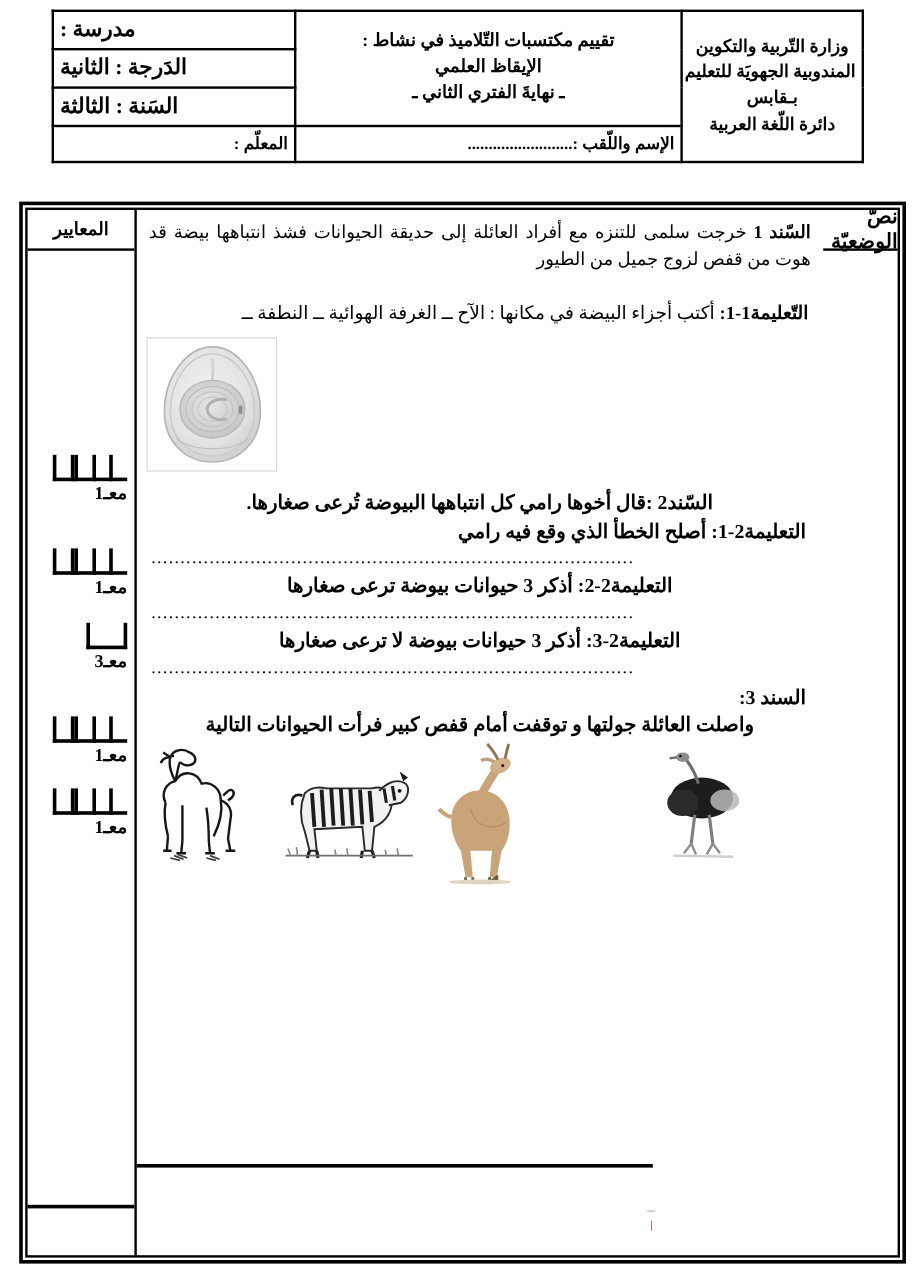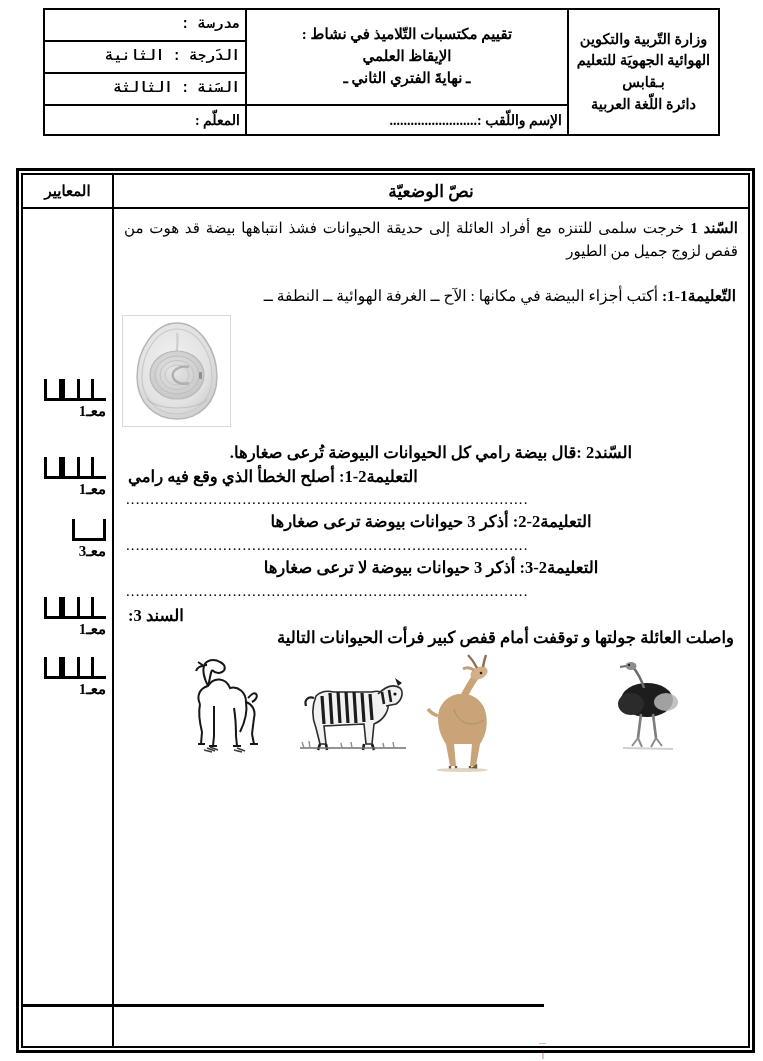--- a/index.html
+++ b/index.html
@@ -31,25 +31,24 @@
     table-layout: fixed;
   }
   table.header-table td {
     border: 2px solid #000;
     vertical-align: middle;
     padding: 1px 5px;
     font-weight: bold;
   }
   .hdr-left-cell {
     width: 190px;
-    text-align: right;
-    font-size: 14px;
+    text-align: left;
+    font-size: 18px;
     height: 26px;
     line-height: 1.1;
-    font-family: Liberation Mono, monospace;
   }
   .hdr-mid-cell {
     width: 310px;
     text-align: center;
     font-size: 15px;
     line-height: 1.45;
   }
   .hdr-right-cell {
     text-align: center;
     font-size: 14.5px;
@@ -83,21 +82,21 @@
     inset: 2px;
     border: 2px solid #000;
     box-sizing: border-box;
     display: flex;
     flex-direction: row;
   }
   
   .col-text {
     flex: 1 1 auto;
     display: flex;
-    flex-direction: column;
+    flex-direction: row;
     position: relative;
     font-family: Liberation Serif, serif;
   }
   .col-criteria {
     flex: 0 0 89px;
     border-left: 2px solid #000;
     border-right: 0;
     display: flex;
     flex-direction: column;
     position: relative;
@@ -172,21 +171,21 @@
   }
 
   .sand2 {
     margin: 14px 6px 0 6px;
     font-size: 16.5px;
     line-height: 1.45;
     text-align: center;
     font-weight: bold;
   }
   .line-c {
-    text-align: left;
+    text-align: right;
     font-size: 16.5px;
     font-weight: bold;
     line-height: 1.45;
     margin: 0 6px;
   }
   .line-c2 {
     text-align: center;
     font-size: 16.5px;
     font-weight: bold;
     line-height: 1.5;
@@ -201,26 +200,27 @@
     height: 14px;
     overflow: hidden;
     white-space: nowrap;
     direction: ltr;
     text-align: left;
   }
   .sand3-label {
     margin: 8px 6px 0 6px;
     font-size: 16.5px;
     font-weight: bold;
-    text-align: left;
+    text-align: right;
   }
   .sand3-text {
     margin: 2px 6px 0 6px;
     font-size: 16.5px;
     font-weight: bold;
+    text-align: center;
   }
 
   
   .animals {
     margin-top: 10px;
     height: 120px;
     position: relative;
   }
   .animal {
     position: absolute;
@@ -285,21 +285,21 @@
 </style>
 </head>
 <body>
 
 <div class="header-wrap">
   <table class="header-table">
     <tbody>
         <tr>
       <td class="hdr-right-cell" rowspan="4">
         <span class="ministry-line">وزارة التّربية والتكوين</span>
-        <span class="ministry-line">الهوائية الجهويَة للتعليم</span>
+        <span class="ministry-line">المندوبية الجهويَة للتعليم</span>
         <span class="ministry-line">بـقابس</span>
         <span class="ministry-line">دائرة اللّغة العربية</span>
       </td>
       <td class="hdr-mid-cell" rowspan="3">
         <span class="title-line">تقييم مكتسبات التّلاميذ في نشاط :</span>
         <span class="title-line">الإيقاظ العلمي</span>
         <span class="title-line">ـ نهايةَ الفتري الثاني ـ</span>
       </td>
       <td class="hdr-left-cell">مدرسة :</td>
     </tr>
@@ -355,21 +355,21 @@
               <ellipse cx="50" cy="56" rx="22" ry="19" fill="none" stroke="#bdbdbd" stroke-width="1"></ellipse>
               <ellipse cx="50" cy="56" rx="17" ry="14.5" fill="none" stroke="#c2c2c2" stroke-width="1"></ellipse>
               <ellipse cx="50" cy="56" rx="12" ry="10" fill="none" stroke="#c6c6c6" stroke-width="1"></ellipse>
 
               <path d="M62 48 C52 46 44 52 46 58 C48 64 56 66 62 64" fill="none" stroke="#b0b0b0" stroke-width="2.4"></path>
               <rect x="72" y="53" width="3" height="7" rx="1" fill="#8f8f8f"></rect>
             </svg>
           </div>
         </div>
 
-        <p class="sand2"><span>السّند2 :</span><span>قال بيضة رامي كل الحيوانات البيوضة تُرعى صغارها.</span></p>
+        <p class="sand2"><span>السّند2 :</span><span>قال أخوها رامي كل انتباهها البيوضة تُرعى صغارها.</span></p>
 
         <p class="line-c"><span>التعليمة2-1:</span> <span>أصلح الخطأ الذي وقع فيه رامي</span></p>
         <div class="dots">...................................................................................</div>
 
         <p class="line-c2"><span>التعليمة2-2:</span> <span>أذكر  3  حيوانات بيوضة ترعى صغارها</span></p>
         <div class="dots">...................................................................................</div>
 
         <p class="line-c2"><span>التعليمة2-3:</span> <span>أذكر 3 حيوانات بيوضة لا ترعى صغارها</span></p>
         <div class="dots">...................................................................................</div>
 

